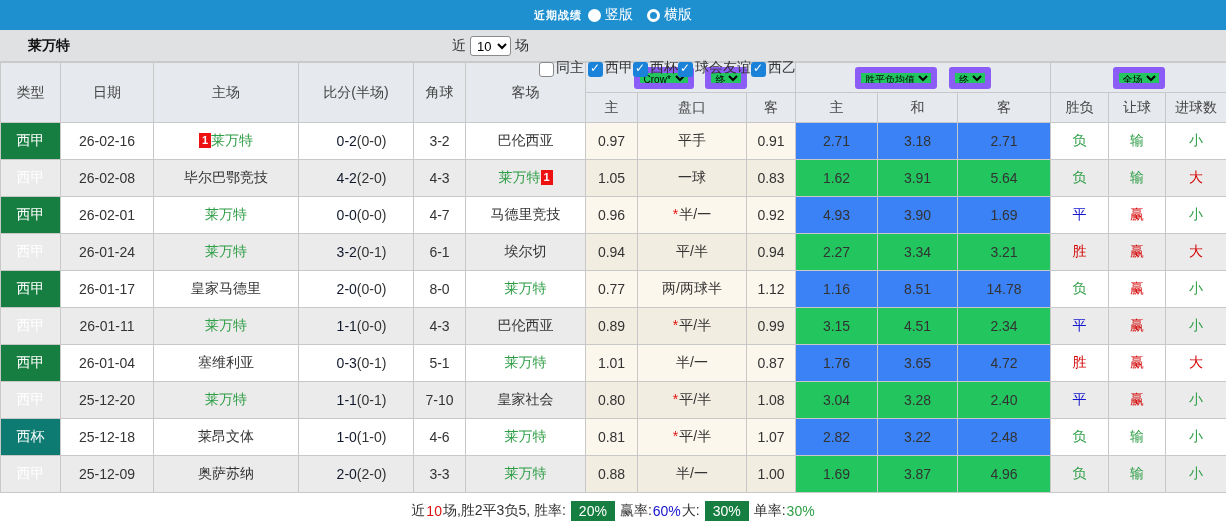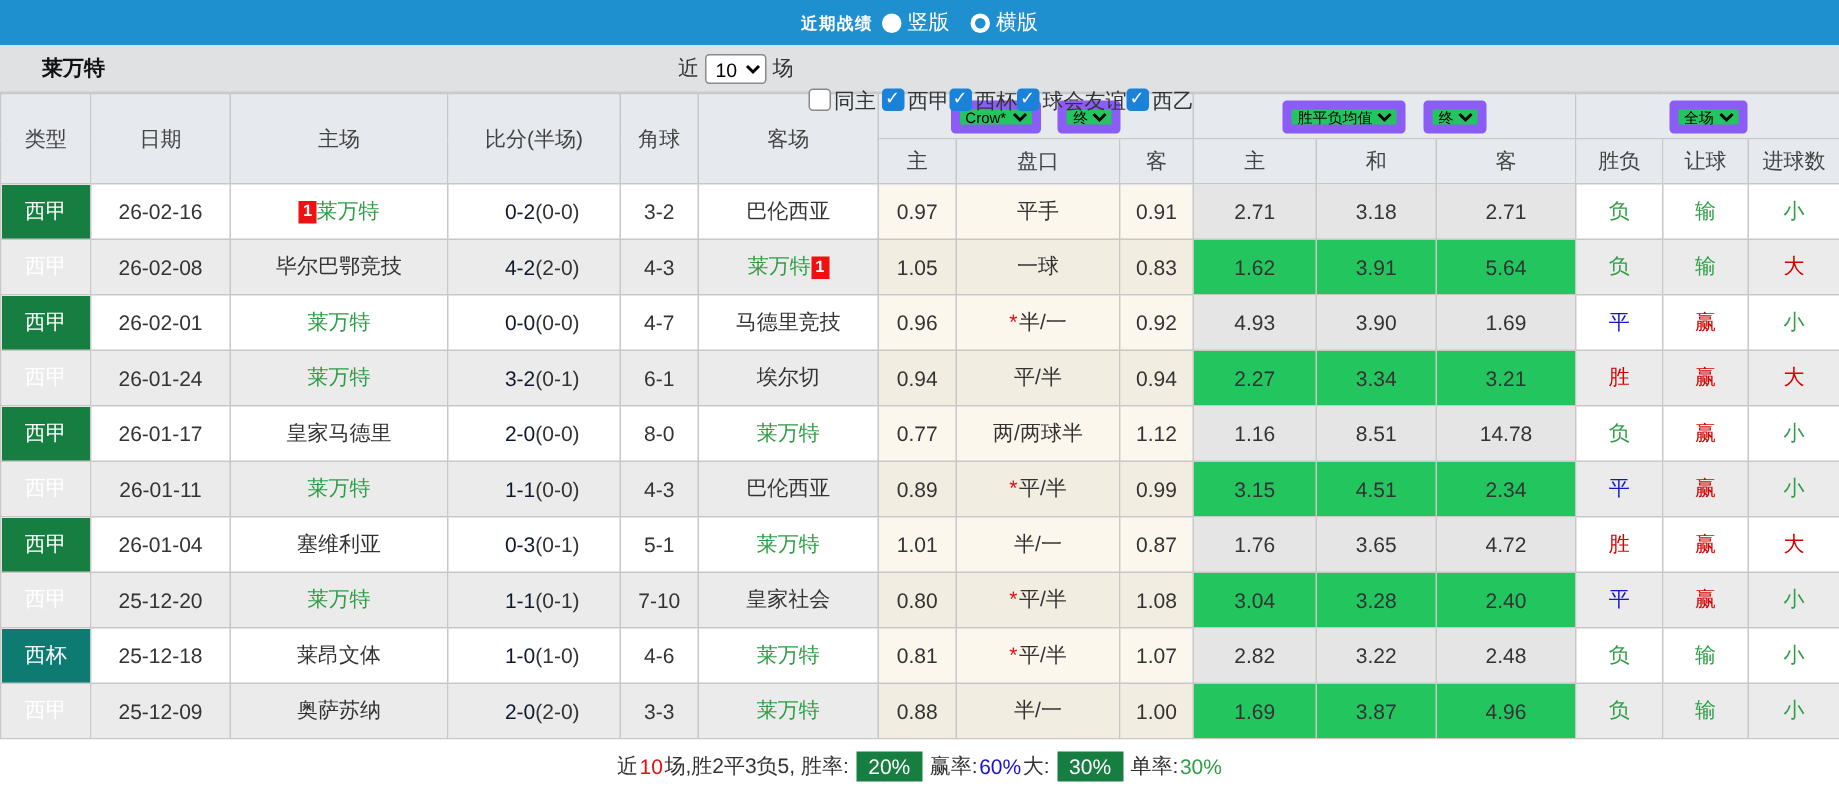--- a/index.html
+++ b/index.html
@@ -26,33 +26,33 @@
   }
   .team-name { font-weight:bold; font-size:14px; color:#111; margin-left:28px; }
   .filter-controls { position:absolute; left:452px; top:0; height:32px; display:flex; align-items:center; gap:4px; }
   .filter-controls select {
     font-size:13px; height:20px; border:1px solid #8a8a8a; border-radius:3px; background:#fff; padding:0 2px;
   }
   .cbx { width:15px; height:15px; border-radius:3px; display:inline-block; position:relative; vertical-align:-3px; }
   .cbx.on { background:#1b82d9; }
   .cbx.on::after { content:"✓"; color:#fff; font-size:12px; font-weight:bold; position:absolute; left:2px; top:-1px; }
   .cbx.off { background:#fff; border:1px solid #8a8a8a; }
-  .cb-item { display:flex; align-items:flex-start; gap:2px; cursor:pointer;margin-top:44px; }
+  .cb-item { display:flex; align-items:flex-end; gap:2px; cursor:pointer;margin-top:44px; }
   
   table { border-collapse:collapse; width:1226px; table-layout:fixed; }
   th, td { border:1px solid #c8c8c8; text-align:center; font-weight:normal; overflow:hidden; white-space:nowrap; }
   thead th { background:#e6e9ed; color:#444; height:30px; font-size:14px; }
   thead .sel-cell select {
     font-size:10px; height:22px; border:6px solid #8b5cf6; border-radius:3px; background:#22c55e; margin:0 4px;
   }
   tbody td { height:37px; font-size:14px; background:#fff; }
   tr.alt td { background:#ebebeb; }
   td.cream { background:#fcf7ec; }
   tr.alt td.cream { background:#f2ede1; }
-  td.lblue { background:#e5e5e5; }
+  td.lblue { background:#3b82f6; }
   tr.alt td.lblue { background:#22c55e; }
   td.league-green { background:#177e41; color:#fff; }
   td.league-teal  { background:#0e7b72; color:#fff; }
   .team-target { color:#2e9e46; }
   .score-main { color:#0f172a;margin-left:11px; }
   .score-half { color:#333; }
   .star { color:#e11010; margin-right:1px; }
   .c-red { color:#d40000; }
   .c-green { color:#2e9e46; }
   .c-blue { color:#1414cc; }

